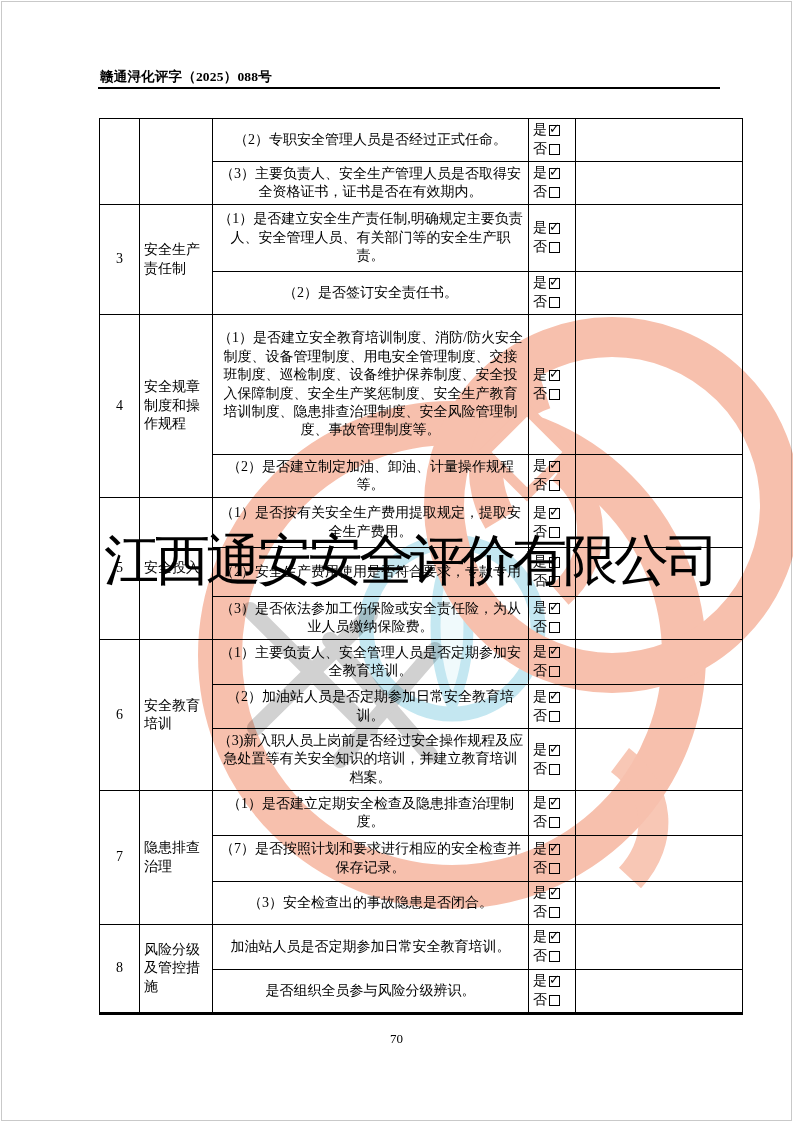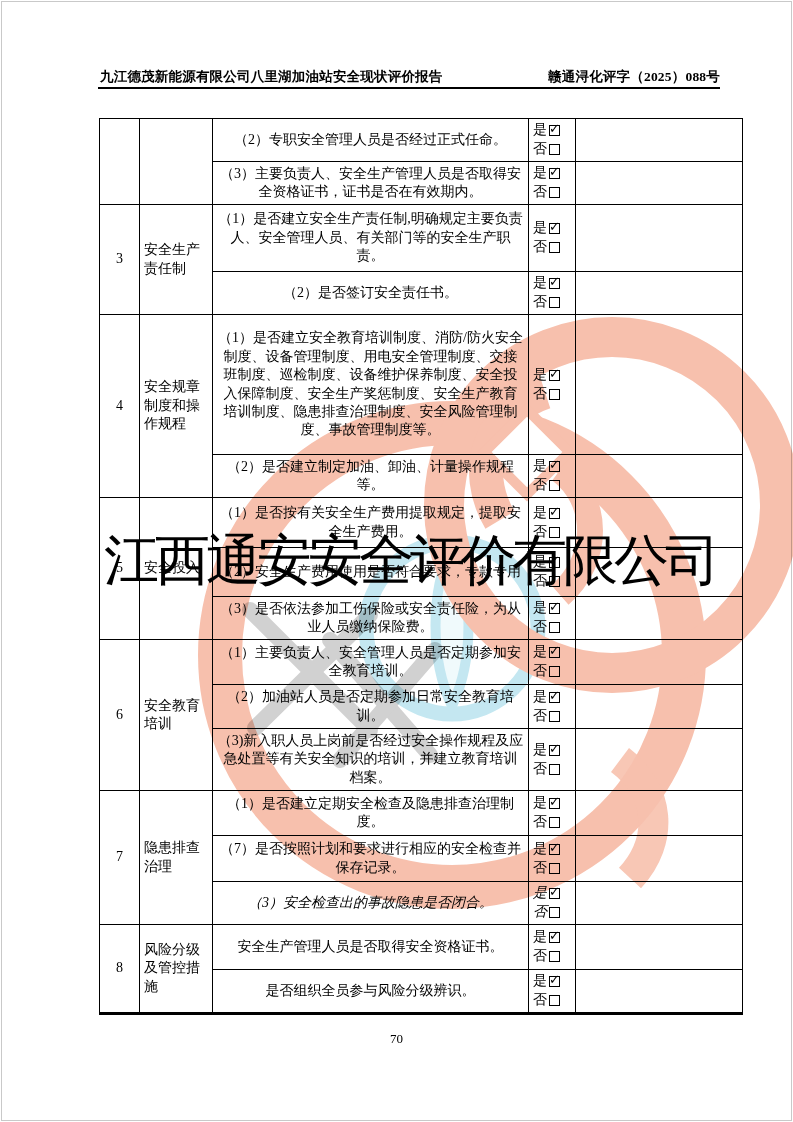--- a/index.html
+++ b/index.html
@@ -55,21 +55,20 @@
 <svg class="wm wm-under" viewBox="0 0 793 1122">
   <g stroke="#c9c9c9" stroke-width="16" stroke-linecap="round" opacity="0.85">
     <path d="M250 610 L370 730"></path>
       <path d="M370 615 L255 728"></path>
     <path d="M330 640 L430 755"></path>
       <path d="M435 650 L340 760"></path>
   </g>
 </svg>
 
 <div class="hdr">
-  <span>九江德茂新能源有限公司八里湖加油站安全现状评价报告</span>
   <span>赣通浔化评字（2025）088号</span>
 </div>
 <div class="hdr-rule"></div>
 
 <table class="chk">
   <tbody>
       <tr style="height: 42px;">
         <td class="c-no" rowspan="2"></td>
         <td class="c-cat" rowspan="2"></td>
         <td class="c-txt">（2）专职安全管理人员是否经过正式任命。</td>
@@ -270,38 +269,38 @@
             <span>是</span>
             <span class="box checked"></span>
           </div>
           <div class="ynline">
             <span>否</span>
             <span class="box"></span>
           </div>
         </td>
         <td class="c-rem"></td>
       </tr>
-      <tr style="height: 37px; font-style: italic;">
+      <tr style="height: 37px;">
         <td class="c-txt">（3）安全检查出的事故隐患是否闭合。</td>
         <td class="c-yn">
           <div class="ynline">
             <span>是</span>
             <span class="box checked"></span>
           </div>
           <div class="ynline">
             <span>否</span>
             <span class="box"></span>
           </div>
         </td>
         <td class="c-rem"></td>
       </tr>
       <tr style="height: 45px;">
         <td class="c-no" rowspan="2">8</td>
         <td class="c-cat" rowspan="2">风险分级及管控措施</td>
-        <td class="c-txt">安全生产管理人员是否取得安全资格证书。</td>
+        <td class="c-txt">加油站人员是否定期参加日常安全教育培训。</td>
         <td class="c-yn">
           <div class="ynline">
             <span>是</span>
             <span class="box checked"></span>
           </div>
           <div class="ynline">
             <span>否</span>
             <span class="box"></span>
           </div>
         </td>

